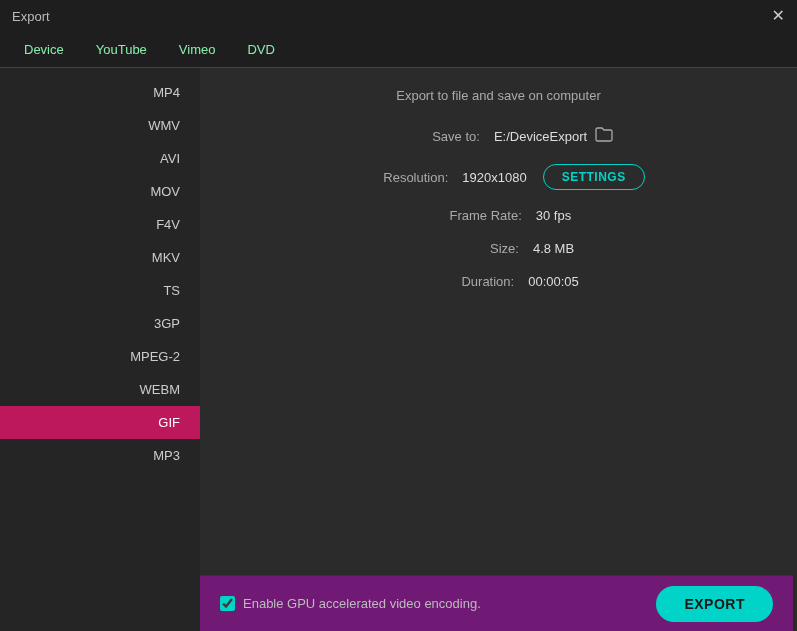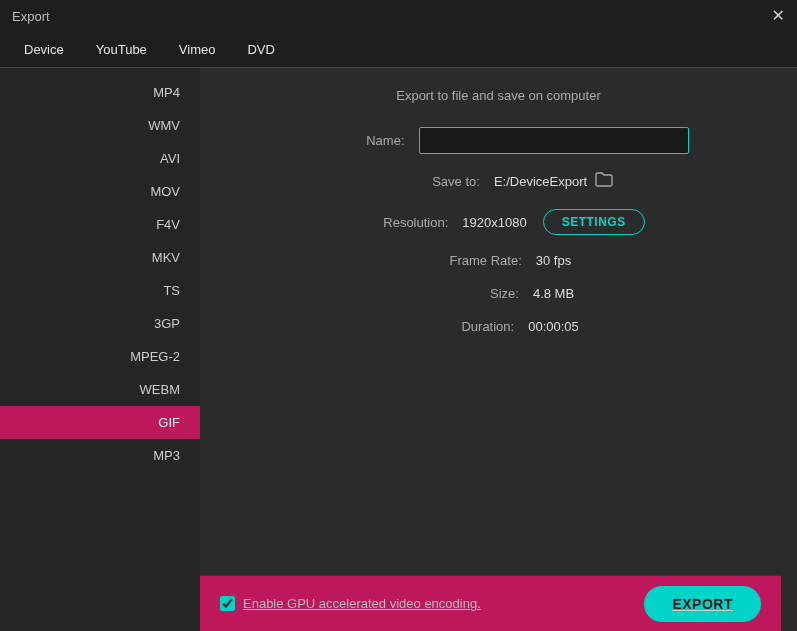--- a/index.html
+++ b/index.html
@@ -41,21 +41,21 @@
       background: #1e1e1e;
       display: flex;
       align-items: flex-end;
       padding: 0 8px;
       border-bottom: 1px solid #444;
       height: 36px;
     }
     .tab {
       padding: 8px 16px;
       cursor: pointer;
-      color: #e5e5e5;
+      color: #86efac;
       font-size: 13px;
       position: relative;
       height: 100%;
       display: flex;
       align-items: center;
     }
     .tab.active {
       color: #00d4c8;
       border-bottom: 2px solid #00d4c8;
     }
@@ -160,29 +160,28 @@
       cursor: pointer;
       border-radius: 20px;
       letter-spacing: 0.5px;
     }
 
     
     .bottom-bar {
       position: absolute;
       bottom: 0;
       left: 0;
-      right: 16px;
+      right: 4px;
       height: 56px;
-      background: #be185d;
+      background: #701a75;
       display: flex;
       align-items: center;
       justify-content: space-between;
       padding: 0 20px;
       border-top: 1px solid #333;
-      text-decoration: underline;
     }
     .gpu-checkbox-row {
       display: flex;
       align-items: center;
       gap: 8px;
     }
     .gpu-checkbox {
       width: 15px;
       height: 15px;
       accent-color: #00d4c8;
@@ -247,24 +246,20 @@
     <div class="sidebar-item">MPEG-2</div>
     <div class="sidebar-item">WEBM</div>
     <div class="sidebar-item active">GIF</div>
     <div class="sidebar-item">MP3</div>
   </div>
 
   <div class="content">
 
     <div class="content-title">Export to file and save on computer</div>
 
-    <div class="form-row">
-      <span class="form-label">Name:</span>
-      <input class="name-input" type="text" style="">
-    </div>
 
     <div class="form-row">
       <span class="form-label">Save to:</span>
       <div class="save-to-row">
         <span class="save-path">E:/DeviceExport</span>
         <span class="folder-icon">
           <svg width="18" height="15" viewBox="0 0 18 15" fill="none" xmlns="http://www.w3.org/2000/svg">
             <path d="M1 2.5C1 1.67 1.67 1 2.5 1H7L9 3H15.5C16.33 3 17 3.67 17 4.5V12.5C17 13.33 16.33 14 15.5 14H2.5C1.67 14 1 13.33 1 12.5V2.5Z" stroke="#aaa" stroke-width="1.3" fill="none"></path>
           </svg>
         </span>

